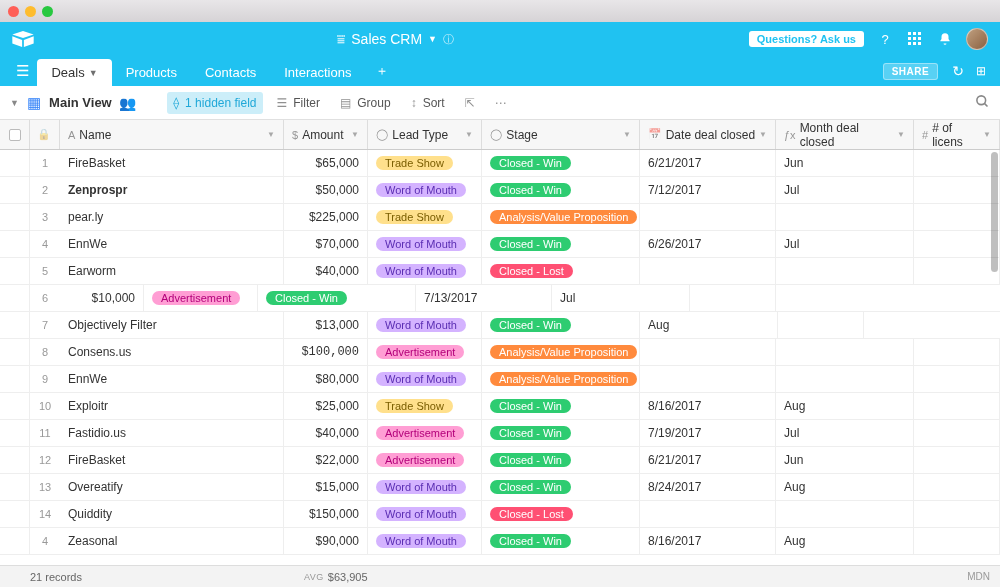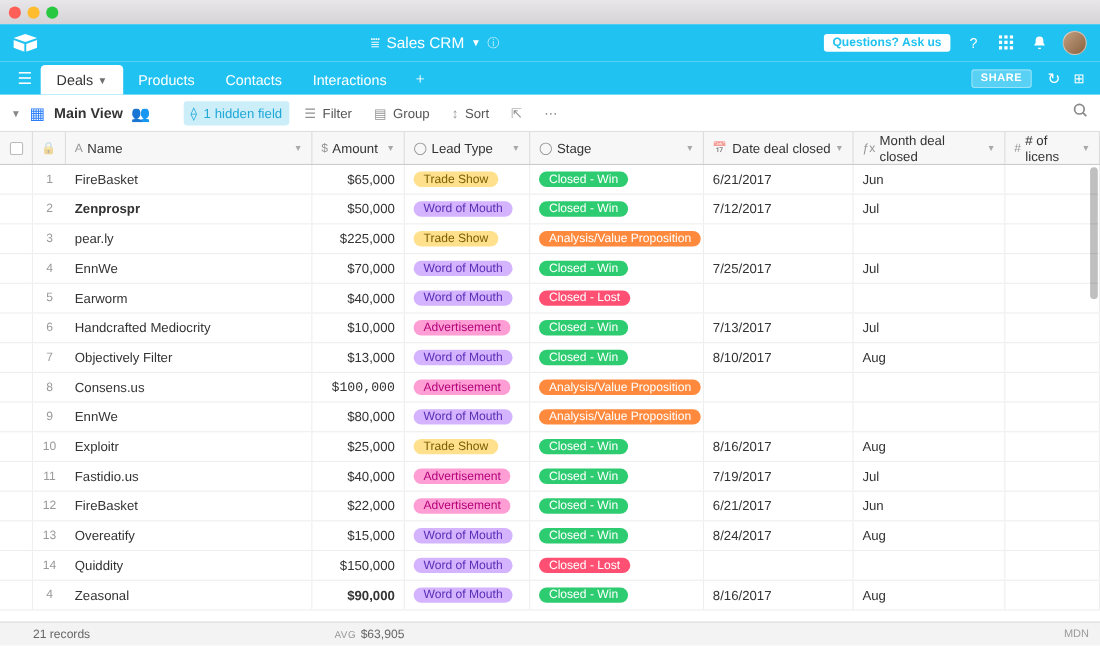--- a/index.html
+++ b/index.html
@@ -269,21 +269,21 @@
       <div class="cell checkbox"></div>
       <div class="cell row-num">4</div>
       <div class="cell name" style="width: 224px;">EnnWe</div>
       <div class="cell amount" style="width: 84px;">$70,000</div>
       <div class="cell lead_type" style="width: 114px;">
         <span class="pill" style="background: rgb(212, 179, 255); color: rgb(90, 45, 179);">Word of Mouth</span>
       </div>
       <div class="cell stage" style="width: 158px;">
         <span class="pill" style="background: rgb(46, 204, 113); color: rgb(255, 255, 255);">Closed - Win</span>
       </div>
-      <div class="cell date_closed" style="width: 136px;">7/25/2017</div>
+      <div class="cell date_closed" style="width: 136px;">6/26/2017</div>
       <div class="cell month_closed" style="width: 138px;">Jul</div>
       <div class="cell licenses" style="width: 86px;"></div>
     </div>
     <div class="row">
       <div class="cell checkbox"></div>
       <div class="cell row-num">5</div>
       <div class="cell name" style="width: 224px;">Earworm</div>
       <div class="cell amount" style="width: 84px;">$40,000</div>
       <div class="cell lead_type" style="width: 114px;">
         <span class="pill" style="background: rgb(212, 179, 255); color: rgb(90, 45, 179);">Word of Mouth</span>
@@ -291,21 +291,20 @@
       <div class="cell stage" style="width: 158px;">
         <span class="pill" style="background: rgb(255, 80, 115); color: rgb(255, 255, 255);">Closed - Lost</span>
       </div>
       <div class="cell date_closed" style="width: 136px;"></div>
       <div class="cell month_closed" style="width: 138px;"></div>
       <div class="cell licenses" style="width: 86px;"></div>
     </div>
     <div class="row">
       <div class="cell checkbox"></div>
       <div class="cell row-num">6</div>
-      <div class="cell name" style="width: 224px;">Handcrafted Mediocrity</div>
       <div class="cell amount" style="width: 84px;">$10,000</div>
       <div class="cell lead_type" style="width: 114px;">
         <span class="pill" style="background: rgb(255, 158, 212); color: rgb(179, 0, 122);">Advertisement</span>
       </div>
       <div class="cell stage" style="width: 158px;">
         <span class="pill" style="background: rgb(46, 204, 113); color: rgb(255, 255, 255);">Closed - Win</span>
       </div>
       <div class="cell date_closed" style="width: 136px;">7/13/2017</div>
       <div class="cell month_closed" style="width: 138px;">Jul</div>
       <div class="cell licenses" style="width: 86px;"></div>
@@ -314,21 +313,20 @@
       <div class="cell checkbox"></div>
       <div class="cell row-num">7</div>
       <div class="cell name" style="width: 224px;">Objectively Filter</div>
       <div class="cell amount" style="width: 84px;">$13,000</div>
       <div class="cell lead_type" style="width: 114px;">
         <span class="pill" style="background: rgb(212, 179, 255); color: rgb(90, 45, 179);">Word of Mouth</span>
       </div>
       <div class="cell stage" style="width: 158px;">
         <span class="pill" style="background: rgb(46, 204, 113); color: rgb(255, 255, 255);">Closed - Win</span>
       </div>
-      <div class="cell date_closed" style="width: 136px;">8/10/2017</div>
       <div class="cell month_closed" style="width: 138px;">Aug</div>
       <div class="cell licenses" style="width: 86px;"></div>
     </div>
     <div class="row">
       <div class="cell checkbox"></div>
       <div class="cell row-num">8</div>
       <div class="cell name" style="width: 224px;">Consens.us</div>
       <div class="cell amount" style="width: 84px; font-family: Liberation Mono, monospace;">$100,000</div>
       <div class="cell lead_type" style="width: 114px;">
         <span class="pill" style="background: rgb(255, 158, 212); color: rgb(179, 0, 122);">Advertisement</span>
@@ -427,21 +425,21 @@
         <span class="pill" style="background: rgb(255, 80, 115); color: rgb(255, 255, 255);">Closed - Lost</span>
       </div>
       <div class="cell date_closed" style="width: 136px;"></div>
       <div class="cell month_closed" style="width: 138px;"></div>
       <div class="cell licenses" style="width: 86px;"></div>
     </div>
     <div class="row">
       <div class="cell checkbox"></div>
       <div class="cell row-num">4</div>
       <div class="cell name" style="width: 224px;">Zeasonal</div>
-      <div class="cell amount" style="width: 84px; font-weight: bold;">$90,000</div>
+      <div class="cell amount" style="width: 84px;">$90,000</div>
       <div class="cell lead_type" style="width: 114px;">
         <span class="pill" style="background: rgb(212, 179, 255); color: rgb(90, 45, 179);">Word of Mouth</span>
       </div>
       <div class="cell stage" style="width: 158px;">
         <span class="pill" style="background: rgb(46, 204, 113); color: rgb(255, 255, 255);">Closed - Win</span>
       </div>
       <div class="cell date_closed" style="width: 136px;">8/16/2017</div>
       <div class="cell month_closed" style="width: 138px;">Aug</div>
       <div class="cell licenses" style="width: 86px;"></div>
     </div>

